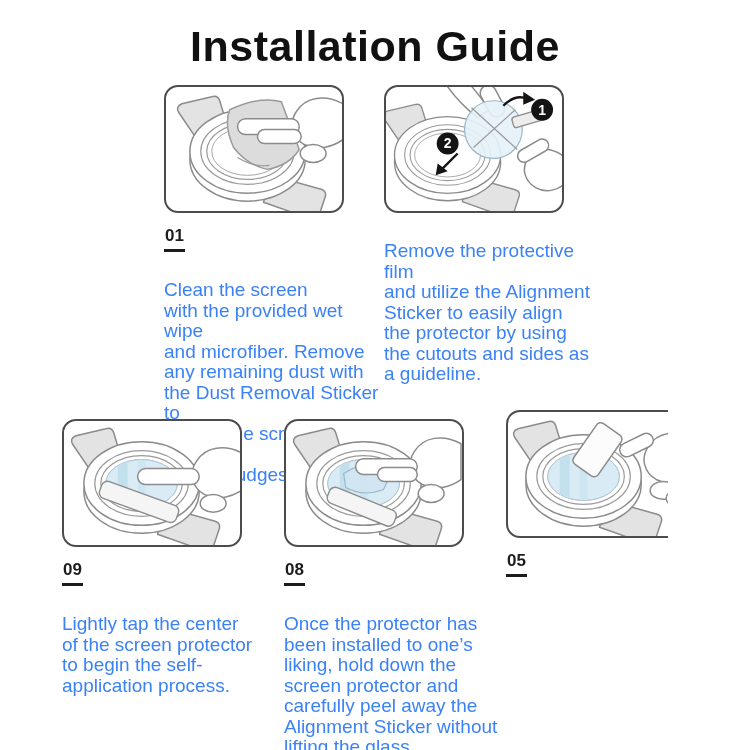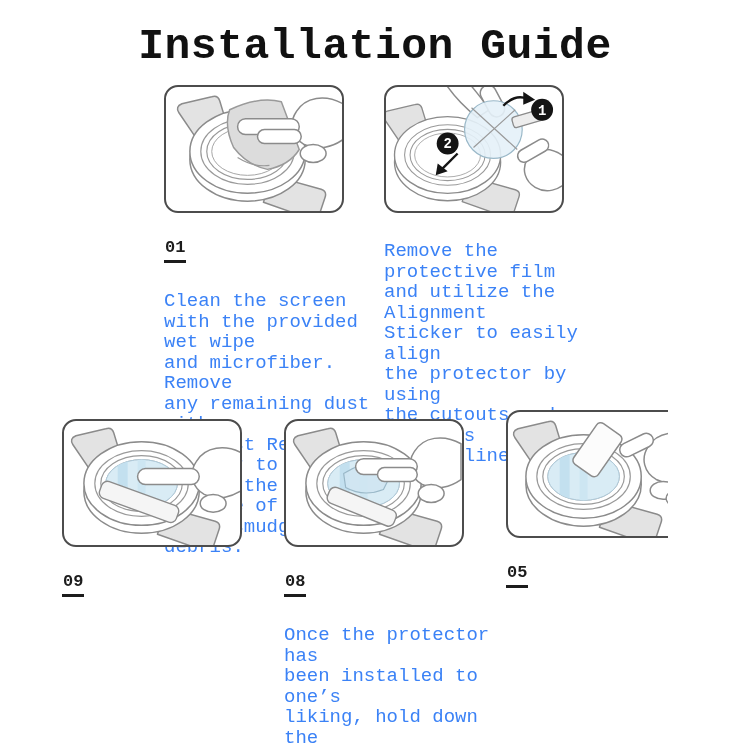--- a/index.html
+++ b/index.html
@@ -1,35 +1,35 @@
 <!DOCTYPE html>
 <html><head>
 <meta charset="utf-8">
 <style>
   html,body{margin:0;padding:0;background:#ffffff;}
   .page{
     position:relative;width:668px;height:750px;background:#ffffff;
-    font-family:Liberation Mono, monospace;color:#262626;overflow:hidden;
+    font-family:Liberation Sans, sans-serif;color:#262626;overflow:hidden;
   }
   .title{
     position:absolute;top:22px;left:0;width:750px;text-align:center;
     font-size:43px;font-weight:bold;letter-spacing:0.5px;color:#111111;
   }
   .step{position:absolute;width:222px;}
   .s1{left:164px;top:85px;}
   .s2{left:384px;top:85px;}
   .s3{left:62px;top:419px;}
   .s4{left:284px;top:419px;}
   .s5{left:506px;top:410px;}
   .illus-box{
     width:180px;height:128px;border:2px solid #4c4c4c;border-radius:14px;
     background:#ffffff;overflow:hidden;box-sizing:border-box;
   }
   .step-num{margin-top:13px;font-size:17px;font-weight:bold;color:#1c1c1c;}
-  .step-num span{display:inline-block;border-bottom:3px solid #1c1c1c;padding:0 1px 3px 1px;margin-top:12px;}
+  .step-num span{display:inline-block;border-bottom:3px solid #1c1c1c;padding:0 1px 3px 1px;}
   .step-desc{
     margin:28px 0 0 0;width:216px;font-size:19px;line-height:20.5px;
     color:#3b82f6;white-space:pre-line;
   }
   svg{display:block;}
 </style>
 </head>
 <body>
 
 <div class="page">
@@ -147,20 +147,24 @@
         </g>
         <g>
           <rect x="40" y="58" width="82" height="18" rx="6" transform="rotate(20 40 58)" fill="#f5f5f5" stroke="#8b8b8b" stroke-width="1.4"></rect>
         </g>
         <g transform="translate(-2,0)">
           <use href="#hand-right"></use>
         </g>
       </svg>
     </div>
     <div class="step-num"><span>09</span></div>
+    <p class="step-desc">Lightly tap the center
+of the screen protector
+to begin the self-
+application process.</p>
   </section>
 
   <section class="step s4">
     <div class="illus-box">
       <svg width="176" height="124" viewBox="0 0 177 123">
         <g>
           <use href="#watch-base" transform="translate(2,6)"></use>
           <use href="#watch-glass" transform="translate(2,6)"></use>
         </g>
         <g>

